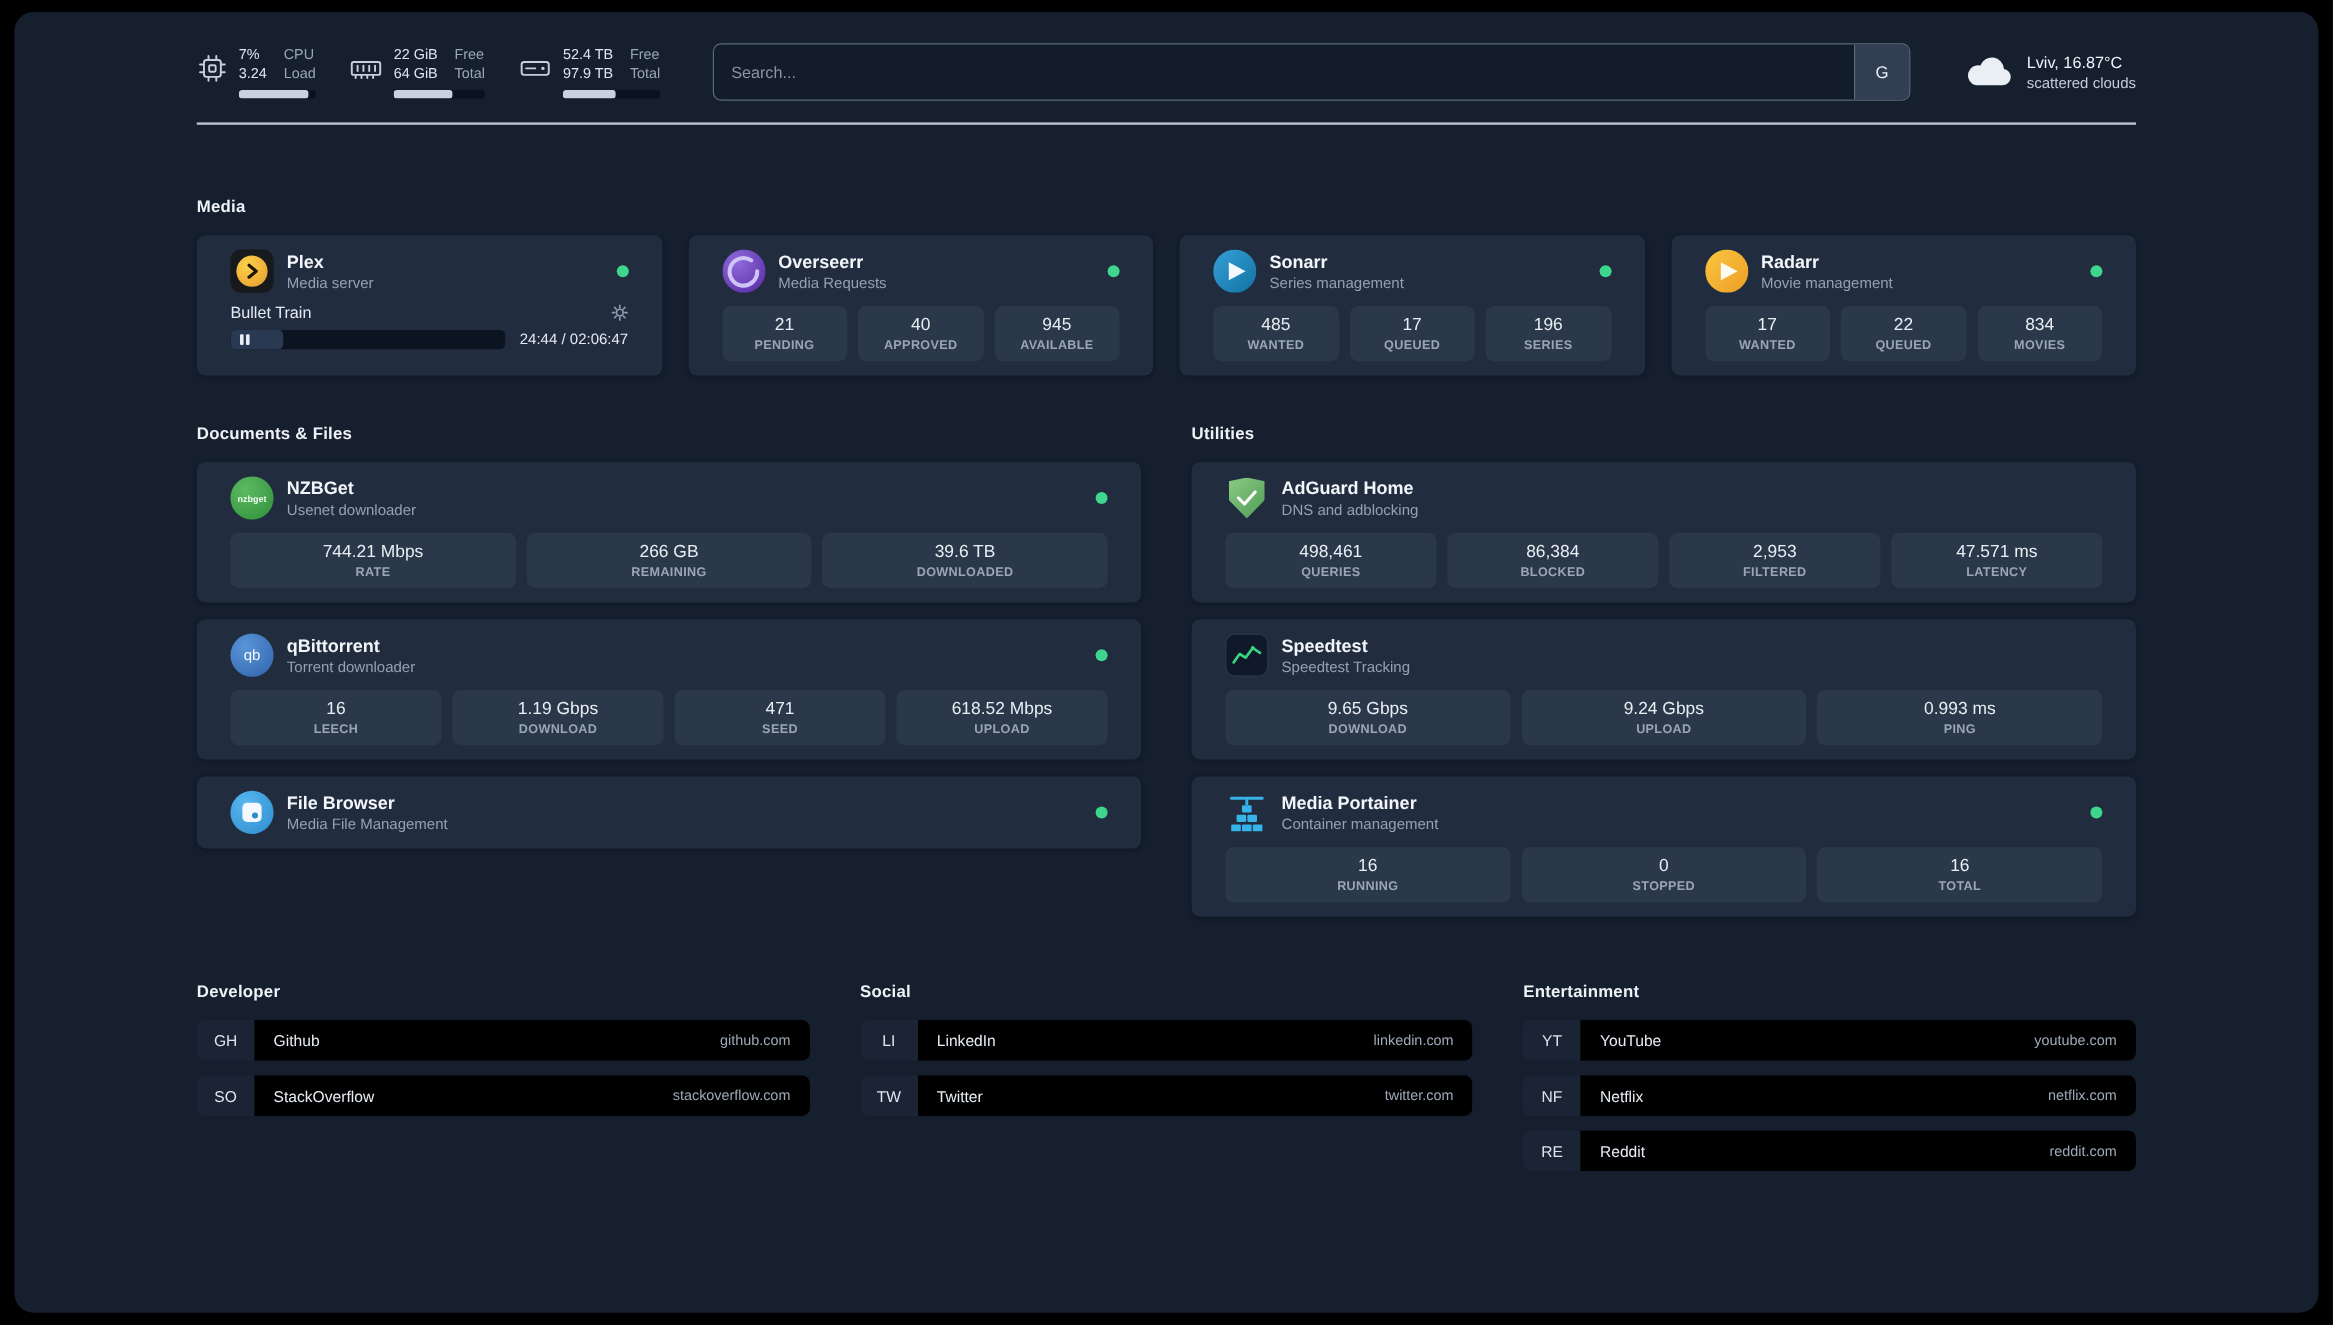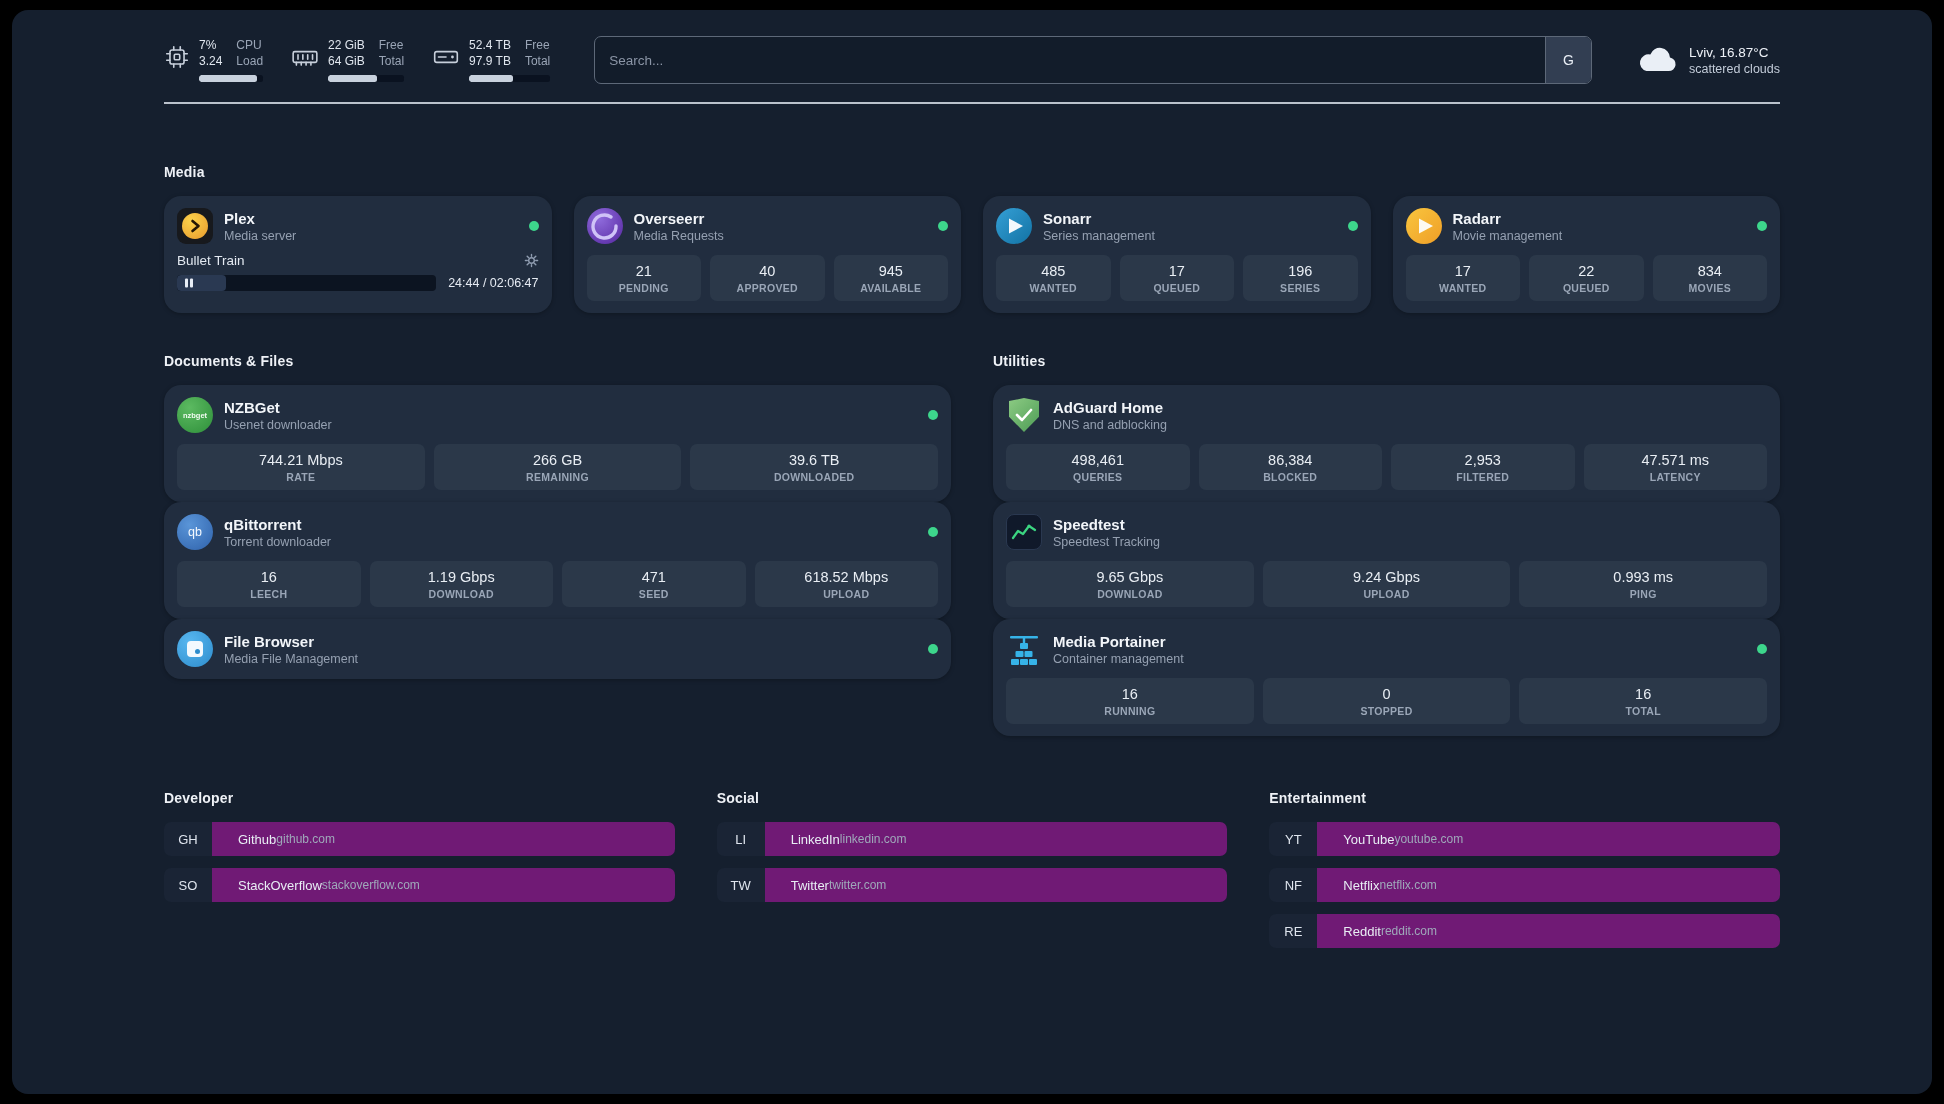--- a/index.html
+++ b/index.html
@@ -35,23 +35,23 @@
   .weather-line1{font-size:13.5px;color:#eef2f8}
   .weather-line2{font-size:12.5px;color:#c3ccd9;margin-top:2px}
 
   .divider{border:none;border-top:2px solid #ccd4de;margin:18px 152px 0;opacity:.9}
 
   
   .section-title{font-size:14px;font-weight:600;color:#eef1f6;letter-spacing:.2px}
   .media-section{margin-top:60px}
   .media-grid{display:grid;grid-template-columns:repeat(4,1fr);gap:22px;margin-top:16px}
   .two-col{display:grid;grid-template-columns:1fr 1fr;gap:42px;margin-top:40px}
-  .col-cards{display:flex;flex-direction:column;margin-top:16px}
-
-  .card{background:var(--card);border-radius:17px;padding:12px 13px;box-shadow:0 1px 4px rgba(0,0,0,.28);cursor:pointer}
+  .col-cards{display:flex;flex-direction:column;gap:14px;margin-top:16px}
+
+  .card{background:var(--card);border-radius:7px;padding:12px 28px;box-shadow:0 1px 4px rgba(0,0,0,.28);cursor:pointer}
   .card-head{display:flex;align-items:center;gap:11px}
   .svc-text{display:flex;flex-direction:column;gap:2px}
   .svc-name{font-size:15px;font-weight:600;color:var(--text)}
   .svc-sub{font-size:12.5px;color:var(--muted)}
   .dot{width:10px;height:10px;border-radius:50%;background:var(--green);margin-left:auto;flex:none}
 
   .stats{display:flex;gap:9px;margin-top:11px}
   .stat{flex:1;background:var(--stat);border-radius:7px;padding:8px 4px 7px;text-align:center}
   .stat-v{font-size:14.5px;color:#e9eef4}
   .stat-l{font-size:10.5px;font-weight:700;color:#9aa6b7;margin-top:3px;letter-spacing:.3px}
@@ -78,21 +78,21 @@
   .track-fill{height:100%;background:#2a3952;border-radius:4px}
   .pause{position:absolute;left:8px;top:50%;transform:translateY(-50%);display:flex;gap:2.5px}
   .pause i{width:2.5px;height:9px;background:#e9eef6;border-radius:1px;display:block}
   .time{font-size:12.5px;color:#e6ebf3;white-space:nowrap}
 
   
   .bm-grid{display:grid;grid-template-columns:repeat(3,1fr);gap:42px;margin-top:54px}
   .bm-rows{display:flex;flex-direction:column;gap:12px;margin-top:16px}
   .bm-row{display:flex;height:34px;border-radius:7px;overflow:hidden;cursor:pointer}
   .bm-abbr{width:48px;flex:none;background:#1a2435;color:#dfe5ee;font-size:13px;display:flex;align-items:center;justify-content:center}
-  .bm-main{flex:1;background:#701a75;display:flex;align-items:center;justify-content:flex-start;padding:0 26px}
+  .bm-main{flex:1;background:#000000;display:flex;align-items:center;justify-content:space-between;padding:0 16px}
   .bm-name{font-size:13px;color:#e8edf4}
   .bm-domain{font-size:12px;color:#9fa9ba}
 </style>
 </head>
 <body>
 
 <div class="app">
 
   <div class="topbar">
     <div class="res-group">

